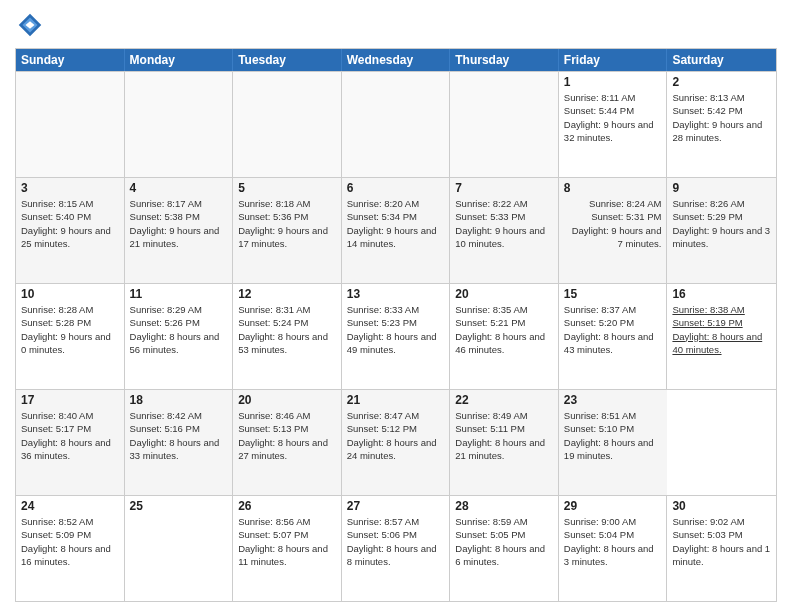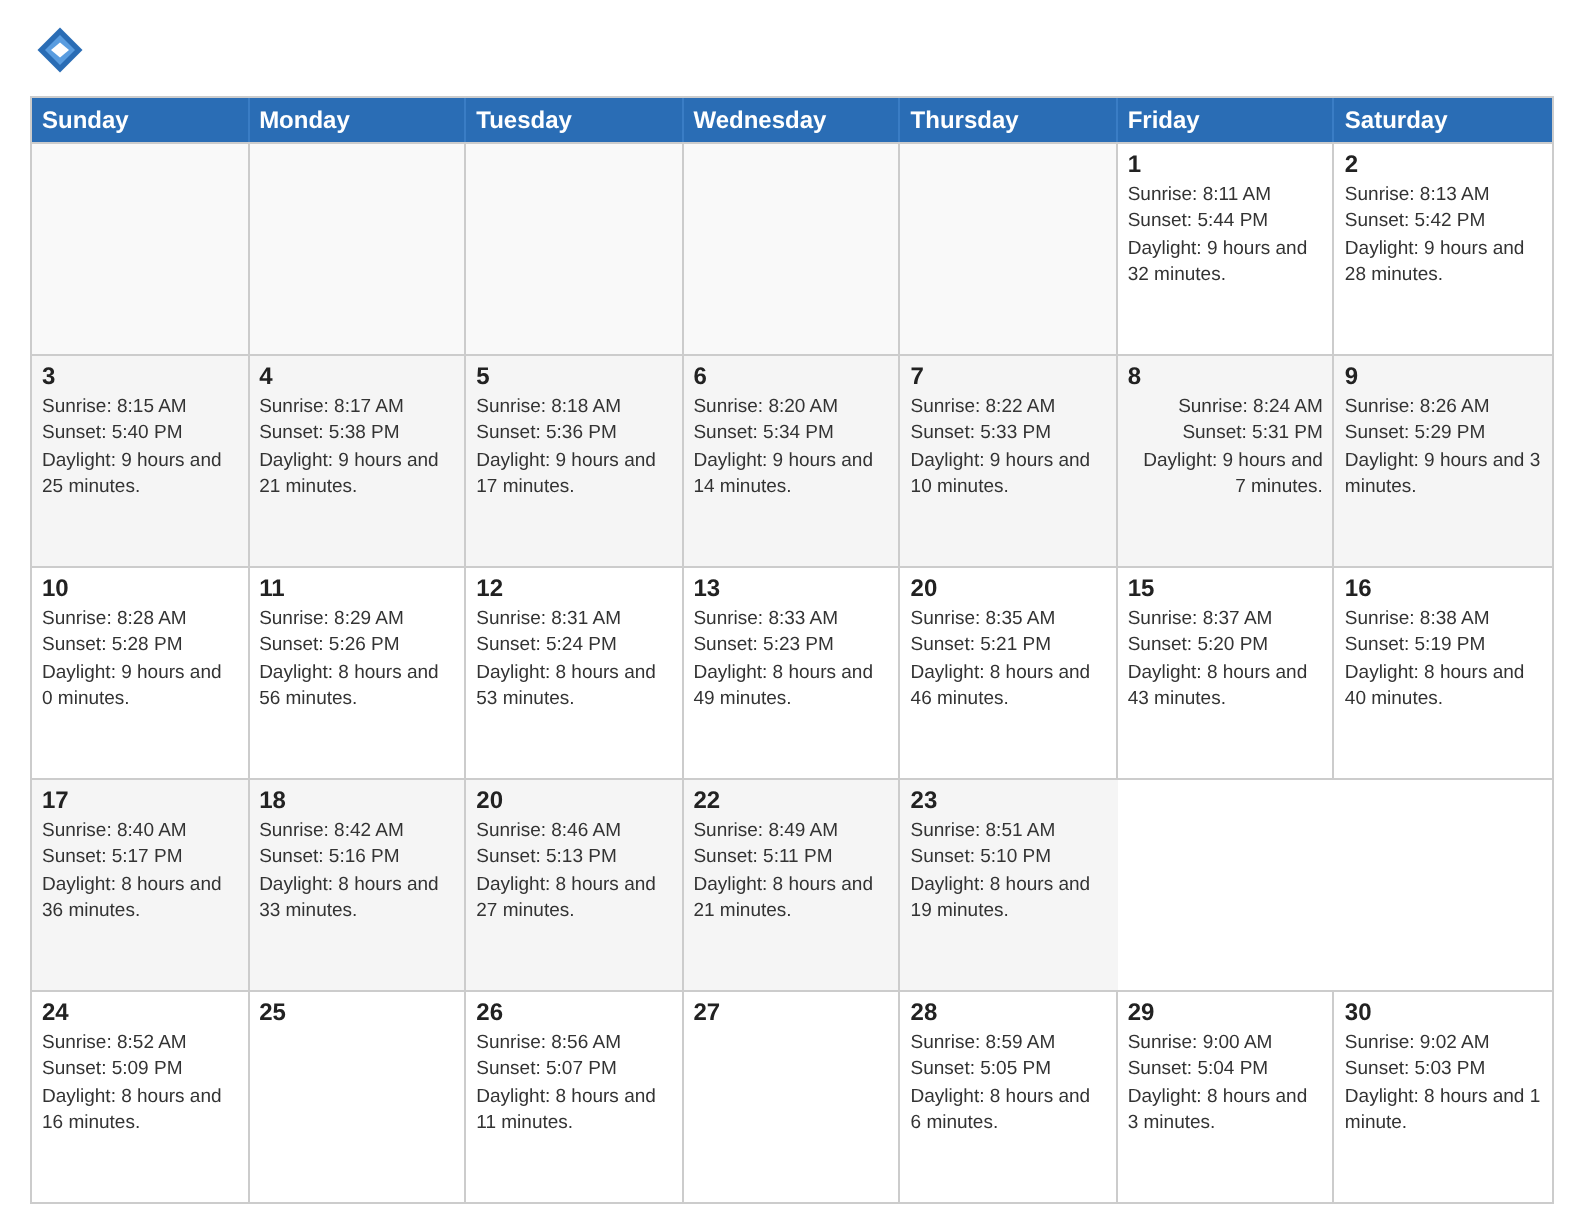--- a/index.html
+++ b/index.html
@@ -243,21 +243,21 @@
 Daylight: 8 hours and 46 minutes.</div>
           </div>
           <div class="cal-cell">
             <div class="day-num">15</div>
             <div class="day-info" style="white-space: pre-line;">Sunrise: 8:37 AM
 Sunset: 5:20 PM
 Daylight: 8 hours and 43 minutes.</div>
           </div>
           <div class="cal-cell">
             <div class="day-num">16</div>
-            <div class="day-info" style="white-space: pre-line;">Sunrise: 8:38 AM
+            <div class="day-info" style="white-space: pre-line; text-decoration: underline;">Sunrise: 8:38 AM
 Sunset: 5:19 PM
 Daylight: 8 hours and 40 minutes.</div>
           </div>
         </div>
         <div class="cal-week">
           <div class="cal-cell alt">
             <div class="day-num">17</div>
             <div class="day-info" style="white-space: pre-line;">Sunrise: 8:40 AM
 Sunset: 5:17 PM
 Daylight: 8 hours and 36 minutes.</div>
@@ -268,20 +268,26 @@
 Sunset: 5:16 PM
 Daylight: 8 hours and 33 minutes.</div>
           </div>
           <div class="cal-cell alt">
             <div class="day-num">20</div>
             <div class="day-info" style="white-space: pre-line;">Sunrise: 8:46 AM
 Sunset: 5:13 PM
 Daylight: 8 hours and 27 minutes.</div>
           </div>
           <div class="cal-cell alt">
+            <div class="day-num">21</div>
+            <div class="day-info" style="white-space: pre-line;">Sunrise: 8:47 AM
+Sunset: 5:12 PM
+Daylight: 8 hours and 24 minutes.</div>
+          </div>
+          <div class="cal-cell alt">
             <div class="day-num">22</div>
             <div class="day-info" style="white-space: pre-line;">Sunrise: 8:49 AM
 Sunset: 5:11 PM
 Daylight: 8 hours and 21 minutes.</div>
           </div>
           <div class="cal-cell alt">
             <div class="day-num">23</div>
             <div class="day-info" style="white-space: pre-line;">Sunrise: 8:51 AM
 Sunset: 5:10 PM
 Daylight: 8 hours and 19 minutes.</div>
@@ -298,20 +304,23 @@
             <div class="day-num">25</div>
           </div>
           <div class="cal-cell">
             <div class="day-num">26</div>
             <div class="day-info" style="white-space: pre-line;">Sunrise: 8:56 AM
 Sunset: 5:07 PM
 Daylight: 8 hours and 11 minutes.</div>
           </div>
           <div class="cal-cell">
             <div class="day-num">27</div>
+            <div class="day-info" style="white-space: pre-line;">Sunrise: 8:57 AM
+Sunset: 5:06 PM
+Daylight: 8 hours and 8 minutes.</div>
           </div>
           <div class="cal-cell">
             <div class="day-num">28</div>
             <div class="day-info" style="white-space: pre-line;">Sunrise: 8:59 AM
 Sunset: 5:05 PM
 Daylight: 8 hours and 6 minutes.</div>
           </div>
           <div class="cal-cell">
             <div class="day-num">29</div>
             <div class="day-info" style="white-space: pre-line;">Sunrise: 9:00 AM

